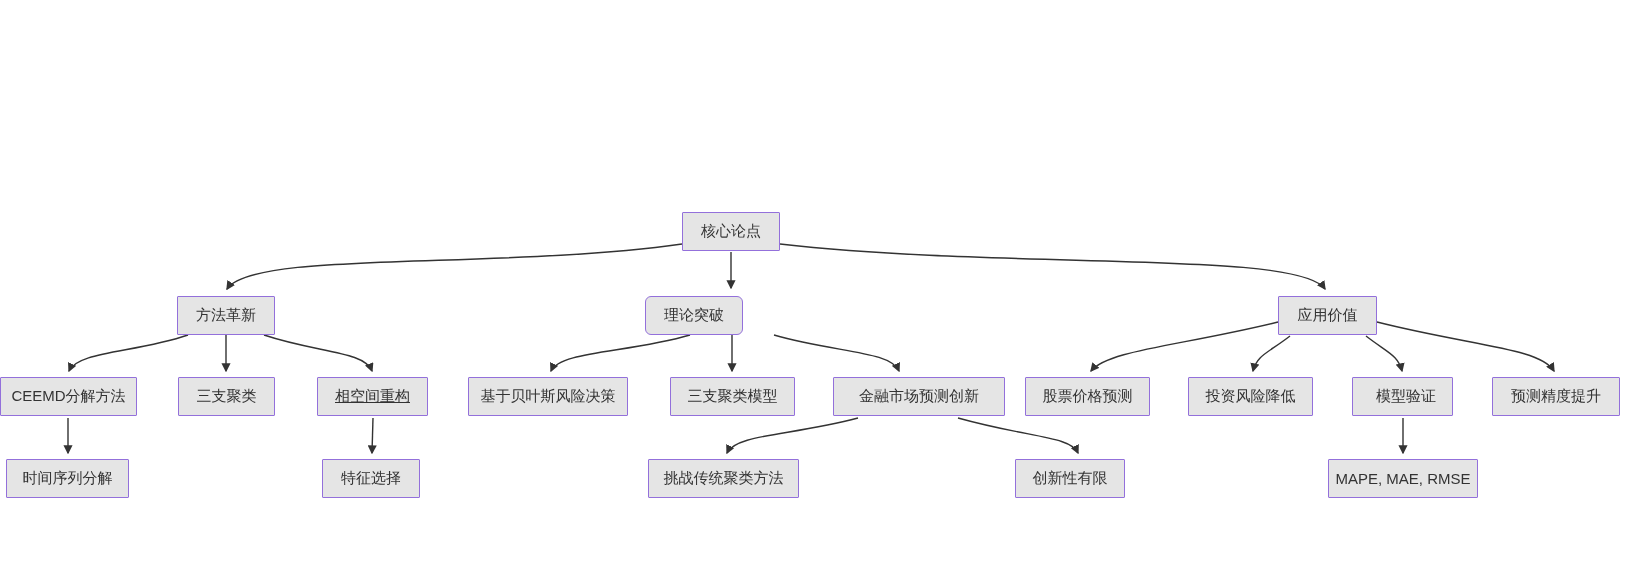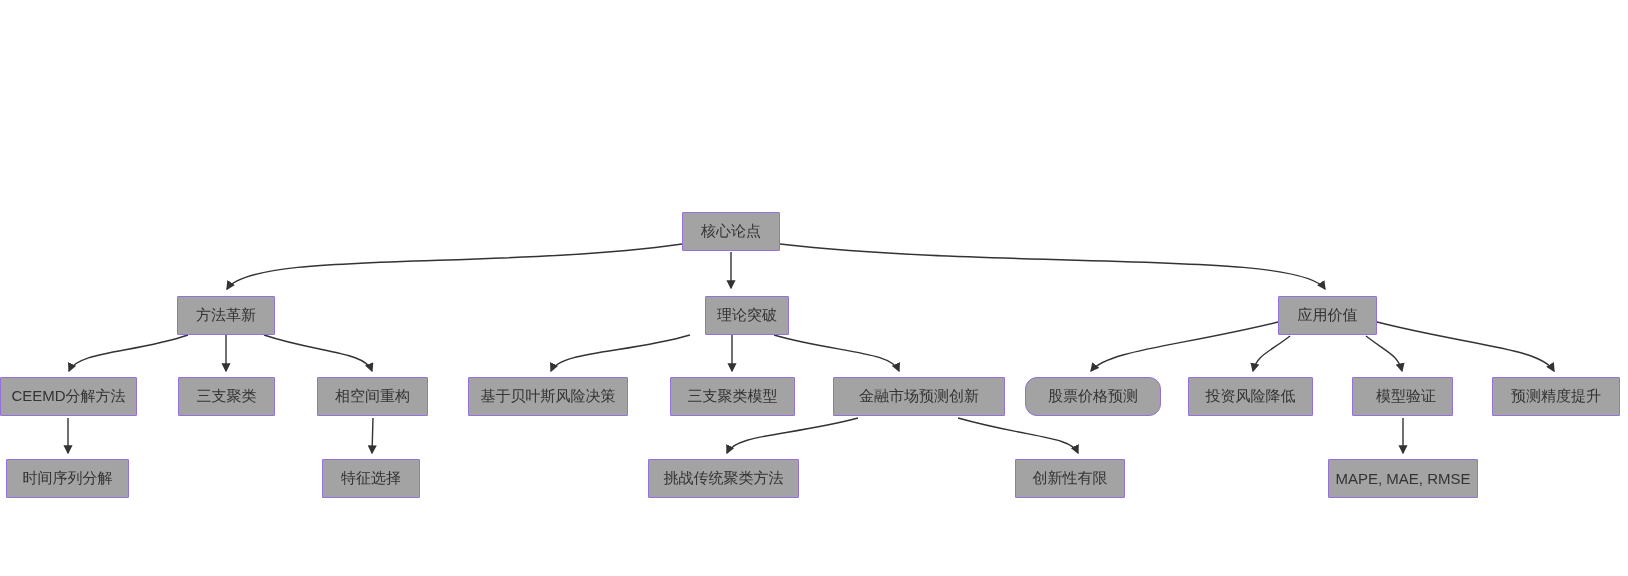--- a/index.html
+++ b/index.html
@@ -18,21 +18,21 @@
   #edge-layer {
     position: absolute;
     left: 0; top: 0;
     width: 1628px;
     height: 576px;
   }
   .node {
     position: absolute;
     box-sizing: border-box;
     height: 39px;
-    background: #a3a3a3;
+    background: #e5e5e5;
     border: 1px solid #9370DB;
     border-radius: 1px;
     display: flex;
     align-items: center;
     justify-content: center;
     font-size: 15px;
     color: #333333;
     white-space: nowrap;
   }
   .edge {
@@ -68,30 +68,30 @@
     <path class="edge" marker-end="url(#arrow)" d="M68,418 L68,453"></path>
     <path class="edge" marker-end="url(#arrow)" d="M373,418 L372,453"></path>
     <path class="edge" marker-end="url(#arrow)" d="M858,418 C790,436 736,434 727,453"></path>
     <path class="edge" marker-end="url(#arrow)" d="M958,418 C1030,438 1070,436 1078,453"></path>
     <path class="edge" marker-end="url(#arrow)" d="M1403,418 L1403,453"></path>
   </svg>
 
   <div class="node" style="left:682px;  top:212px; width:98px;">核心论点</div>
 
   <div class="node" style="left:177px;  top:296px; width:98px;">方法革新</div>
-  <div class="node" style="left:705px;  top:296px; width:84px;">理论突破</div>
+  <div class="node" style="left:645px;  top:296px; width:98px;border-radius:6px;">理论突破</div>
   <div class="node" style="left:1278px; top:296px; width:99px;">应用价值</div>
 
   <div class="node" style="left:0px;    top:377px; width:137px;">CEEMD分解方法</div>
   <div class="node" style="left:178px;  top:377px; width:97px;">三支聚类</div>
-  <div class="node" style="left:317px;  top:377px; width:111px;">相空间重构</div>
+  <div class="node" style="left:317px;  top:377px; width:111px;text-decoration:underline;">相空间重构</div>
   <div class="node" style="left:468px;  top:377px; width:160px;">基于贝叶斯风险决策</div>
   <div class="node" style="left:670px;  top:377px; width:125px;">三支聚类模型</div>
   <div class="node" style="left:833px;  top:377px; width:172px;">金融市场预测创新</div>
-  <div class="node" style="left:1025px; top:377px; width:136px;border-radius:12px;">股票价格预测</div>
+  <div class="node" style="left:1025px; top:377px; width:125px;">股票价格预测</div>
   <div class="node" style="left:1188px; top:377px; width:125px;">投资风险降低</div>
   <div class="node" style="left:1352px; top:377px; width:101px;padding-left:7px;">模型验证</div>
   <div class="node" style="left:1492px; top:377px; width:128px;">预测精度提升</div>
 
   <div class="node" style="left:6px;    top:459px; width:123px;">时间序列分解</div>
   <div class="node" style="left:322px;  top:459px; width:98px;">特征选择</div>
   <div class="node" style="left:648px;  top:459px; width:151px;">挑战传统聚类方法</div>
   <div class="node" style="left:1015px; top:459px; width:110px;">创新性有限</div>
   <div class="node" style="left:1328px; top:459px; width:150px;">MAPE, MAE, RMSE</div>
 

